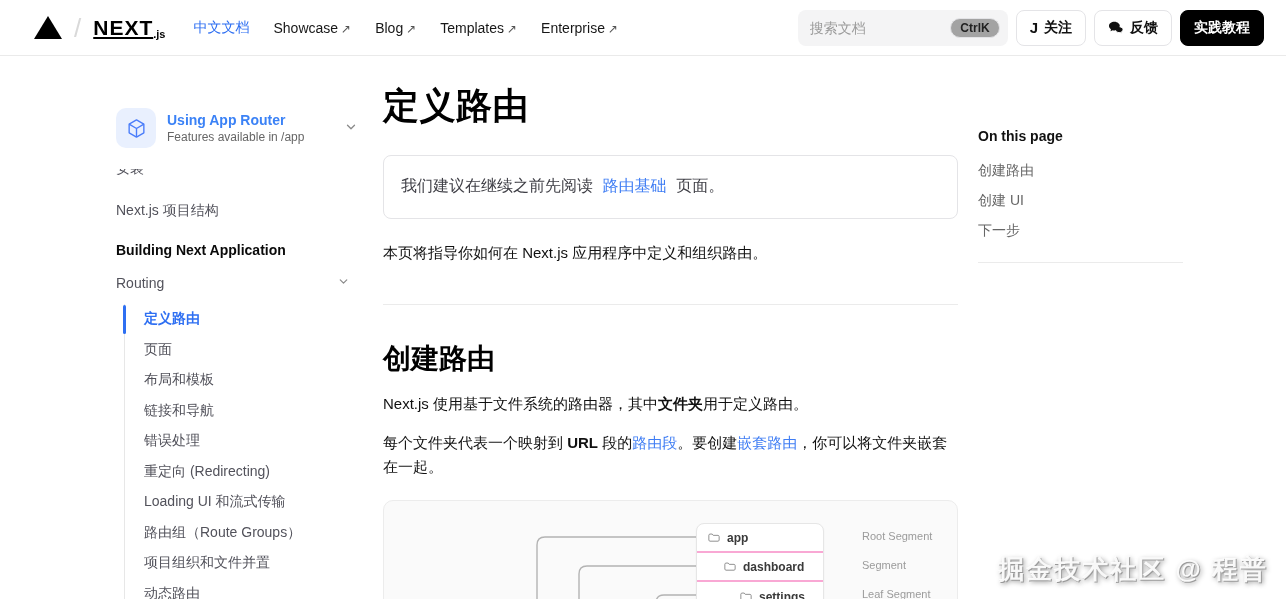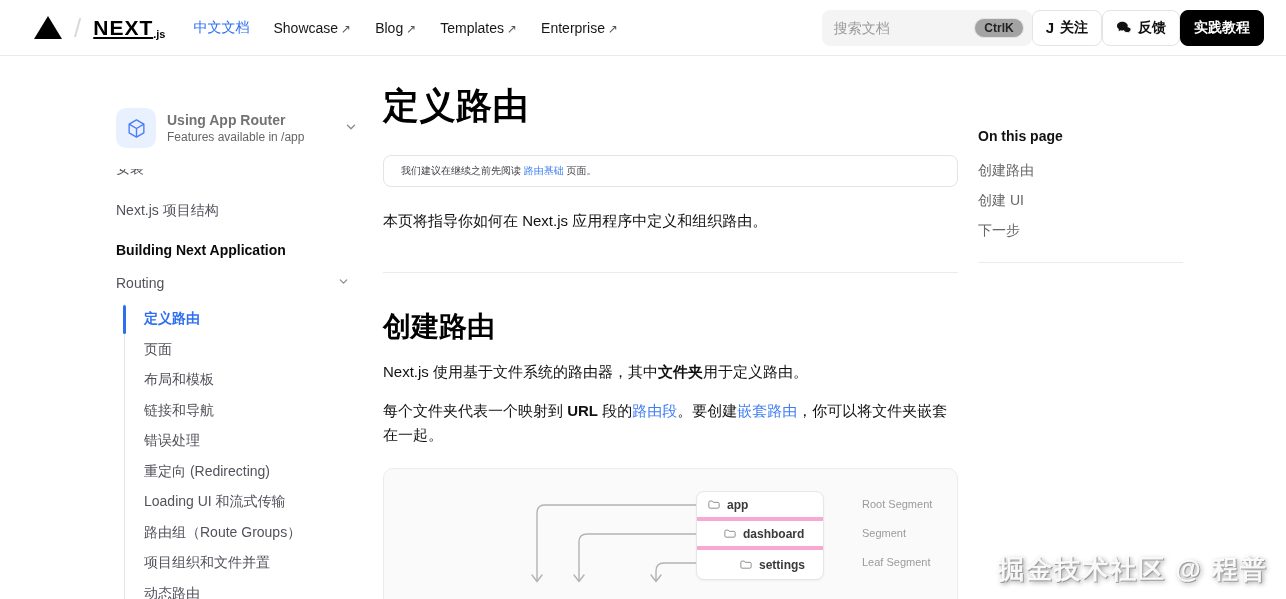--- a/index.html
+++ b/index.html
@@ -14,75 +14,75 @@
   .logo { display:flex; align-items:center; gap:12px; cursor:pointer; }
   .logo-triangle { width:0; height:0; border-left:14px solid transparent;
                    border-right:14px solid transparent; border-bottom:23px solid #000; }
   .logo-slash { color:#d9d9d9; font-size:26px; font-weight:300; line-height:1; }
   .wordmark { font-weight:800; font-size:21px; letter-spacing:1px; color:#000;text-decoration:underline; }
   .wordmark-suffix { font-size:11px; font-weight:700; letter-spacing:0; position:relative; top:3px; }
   .nav { display:flex; align-items:center; gap:24px; margin-left:28px; }
   .nav a { text-decoration:none; color:#171717; font-size:14px; font-weight:500; cursor:pointer; white-space:nowrap; }
   .nav a.active { color:#2e6ff2; }
   .ext-arrow { font-size:12px; color:#555; margin-left:3px; }
-  .header-right { margin-left:auto; display:flex; align-items:flex-end; }
+  .header-right { margin-left:auto; display:flex; align-items:flex-end; gap:8px; }
   .search-box { position:relative; width:210px; height:36px; background:#f4f4f5;
                 border-radius:8px; display:flex; align-items:center; padding:0 8px 0 12px; }
   .search-box input { flex:1; border:none; outline:none; background:transparent;
                       font-size:14px; color:#333; font-family:inherit; min-width:0; }
   .search-box input::placeholder { color:#9b9b9b; }
   .kbd-pill { background:#a3a3a3; border:1px solid #e4e4e7; border-radius:999px;
               font-size:12px; font-weight:600; color:#222; padding:3px 9px; line-height:1; }
   .hbtn { height:36px; display:inline-flex; align-items:center; gap:6px; padding:0 13px;
           background:#fff; border:1px solid #e4e4e7; border-radius:8px;
           font-size:14px; font-weight:600; color:#111; cursor:pointer; white-space:nowrap; font-family:inherit; }
   .hbtn .glyph-j { font-weight:800; font-size:15px; }
   .hbtn-cta { background:#000; color:#fff; border-color:#000; }
 
   
   .sidebar { position:absolute; left:116px; top:108px; width:246px; font-size:14px; color:#52525b; }
   .switcher { display:flex; align-items:center; gap:11px; cursor:pointer; }
   .switcher-icon { width:40px; height:40px; border-radius:10px; background:#e9f0fe;
                    display:flex; align-items:center; justify-content:center; flex:none; }
-  .switcher-title { font-size:14px; font-weight:700; color:#737373; line-height:18px; }
+  .switcher-title { font-size:14px; font-weight:700; color:#3b82f6; line-height:18px; }
   .switcher-sub { font-size:12px; color:#666; line-height:15px; margin-top:1px; }
   .switcher .chev { margin-left:auto; margin-right:4px; }
   .clip-item { margin-top:21px; height:13px; overflow:hidden; cursor:pointer; }
   .clip-item span { display:block; margin-top:-9px; }
   .side-item { margin-top:20px; cursor:pointer; }
   .side-heading { margin-top:22px; font-weight:700; color:#0a0a0a; }
   .routing-row { margin-top:17px; display:flex; align-items:center; justify-content:space-between;
                  padding-right:12px; cursor:pointer; }
   .sub-list { list-style:none; margin:13px 0 0 8px; border-left:1px solid #e7e7e7; padding-left:19px; }
   .sub-list li { position:relative; height:30.5px; display:flex; align-items:center; }
   .sub-list a { color:#52525b; text-decoration:none; font-size:14px; cursor:pointer; white-space:nowrap; }
   .sub-list li.active::before { content:""; position:absolute; left:-21px; top:1px; bottom:1px;
                                 width:2.5px; background:#2e6ff2; border-radius:2px; }
   .sub-list li.active a { color:#2e6ff2; font-weight:600; }
 
   
   .main { position:absolute; left:383px; top:84px; width:575px; }
   .page-title { font-size:36px; font-weight:700; color:#000; line-height:44px; letter-spacing:0.5px; }
   .callout { margin-top:27px; border:1px solid #e4e4e7; border-radius:8px;
-             padding:6px 17px; font-size:10px; color:#3f3f46; line-height:18px; }
+             padding:22px 17px; font-size:16px; color:#3f3f46; line-height:18px;font-family:Liberation Mono, monospace; }
   a.inline-link { color:#3f7df4; text-decoration:none; cursor:pointer; }
   .intro { margin-top:22px; font-size:15px; line-height:24px; color:#111; }
   .divider { border:none; border-top:1px solid #ebebeb; margin-top:39px; }
   .h2 { margin-top:36px; font-size:28px; font-weight:700; color:#000; line-height:36px; }
   .para { margin-top:15px; font-size:15px; line-height:24px; color:#111; }
   .para b { font-weight:700; }
 
   
   .diagram { position:relative; margin-top:21px; width:575px; height:200px;
              background:#fafafa; border:1px solid #ececec; border-radius:10px; }
   .diagram svg.lines { position:absolute; left:0; top:0; }
   .tree-card { position:absolute; left:312px; top:22px; width:128px; background:#fff;
                border:1px solid #e6e6e6; border-radius:8px; box-shadow:0 1px 2px rgba(0,0,0,0.05); }
   .tree-row { height:29px; display:flex; align-items:center; gap:7px;
-              font-size:12px; font-weight:600; color:#3a3a3a; border-bottom:4px solid #f9a8d4; }
+              font-size:12px; font-weight:600; color:#3a3a3a; border-bottom:2px solid #f9a8d4; }
   .tree-row:last-child { border-bottom:none; }
   .tree-row.i0 { padding-left:11px; }
   .tree-row.i1 { padding-left:27px; }
   .tree-row.i2 { padding-left:43px; }
   .seg-label { position:absolute; left:478px; font-size:11px; color:#9b9b9b; white-space:nowrap; }
 
   
   .toc { position:absolute; left:978px; top:128px; width:210px; }
   .toc-title { font-size:14px; font-weight:700; color:#111; }
   .toc ul { list-style:none; margin-top:16px; }

